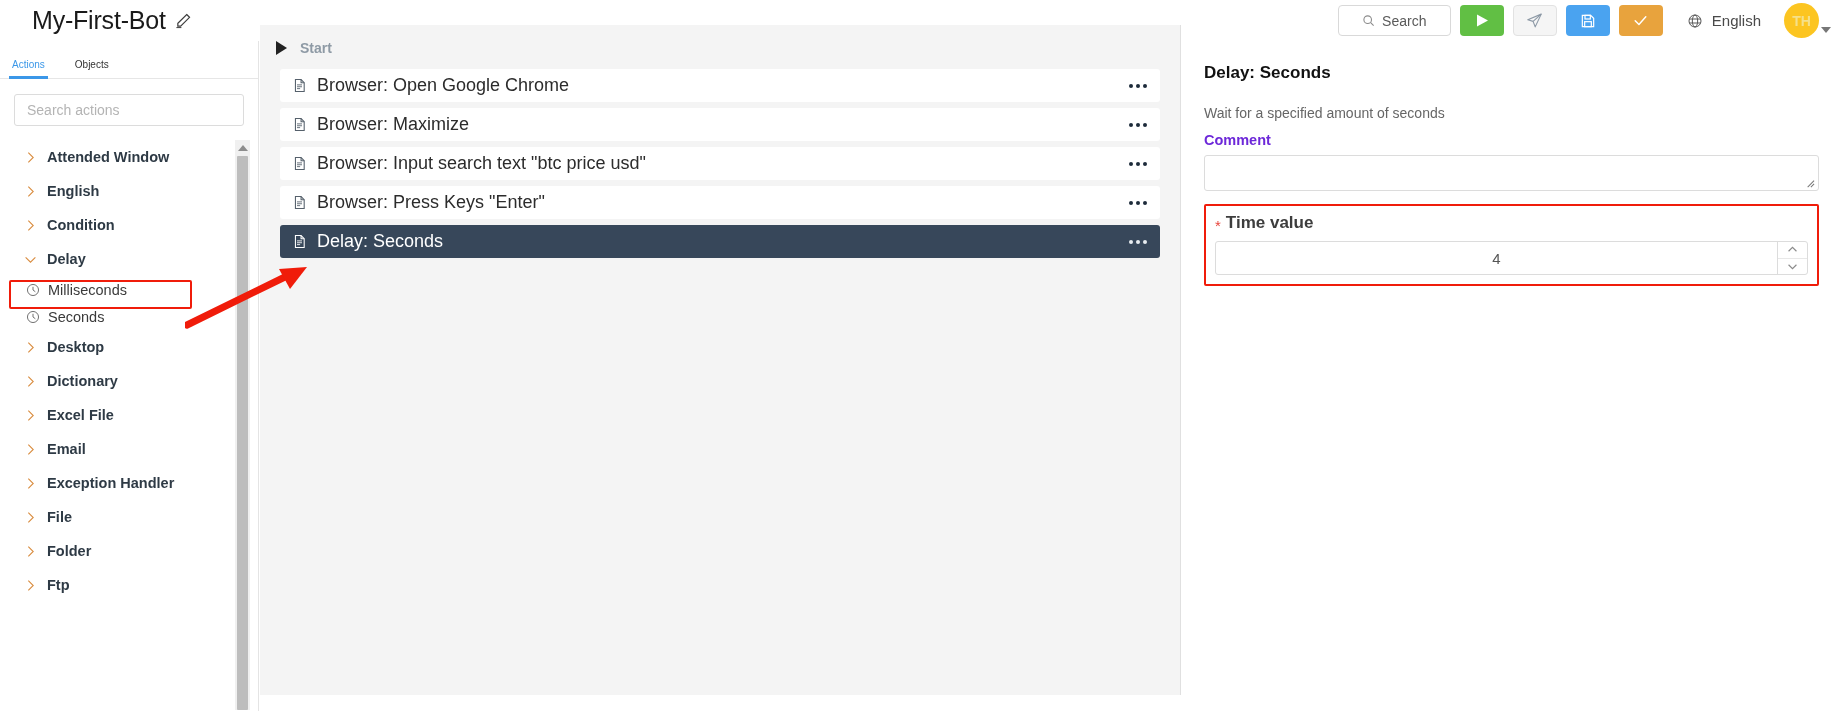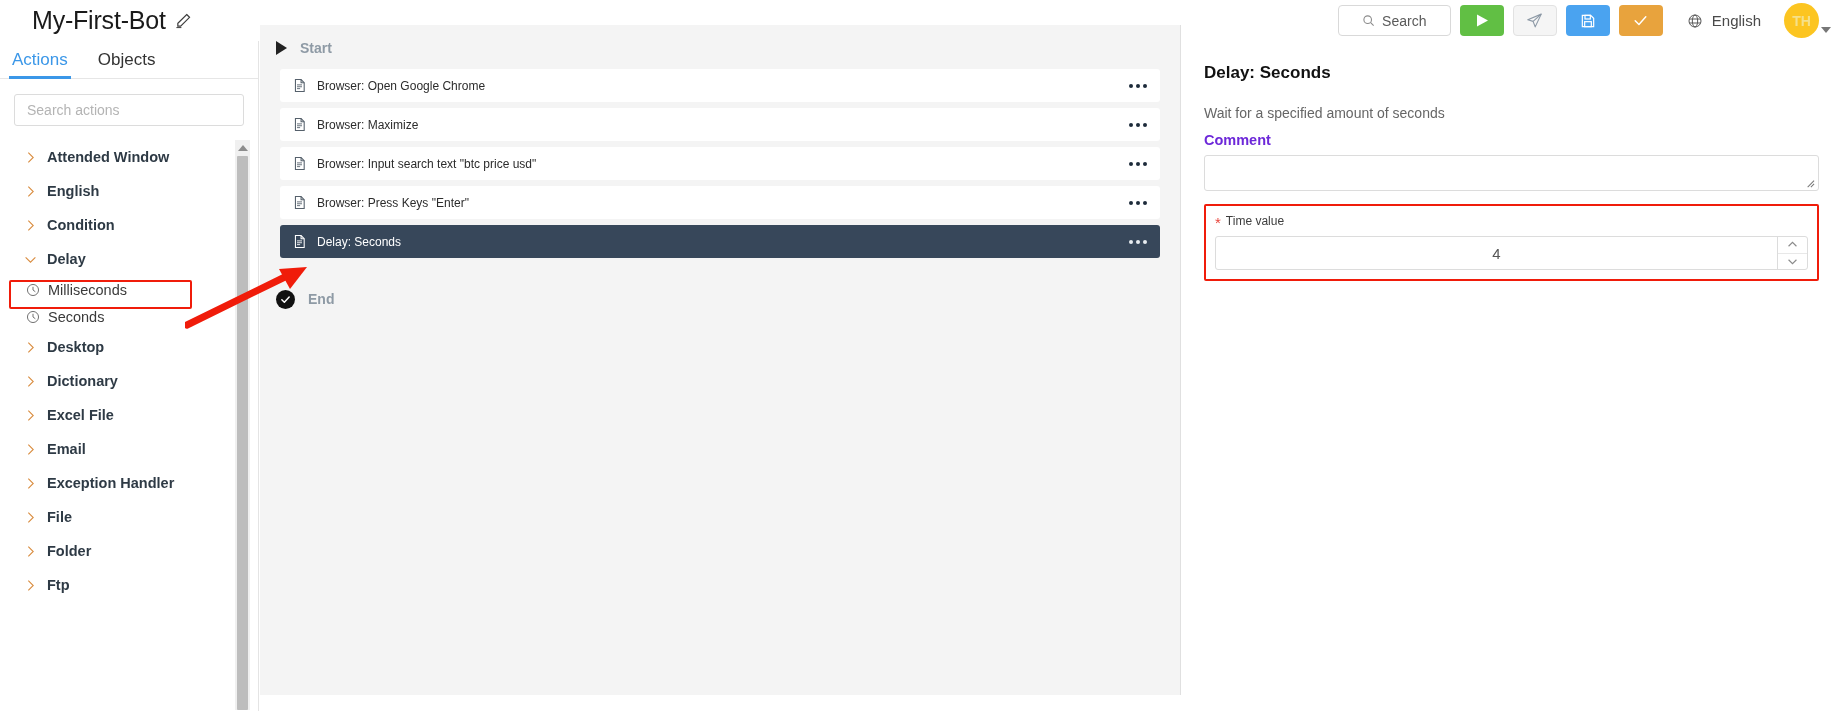--- a/index.html
+++ b/index.html
@@ -73,21 +73,21 @@
   
   .sidebar {
     position: absolute; left: 0; top: 41px; width: 259px; height: 670px;
     background: #fff; border-right: 1px solid #e4e4e4;
   }
   .tabs {
     height: 38px; display: flex; align-items: flex-end;
     border-bottom: 1px solid #e6e6e6; padding-left: 12px; gap: 30px;
   }
   .tab {
-    font-size: 17px; color: #333; padding-bottom: 8px; cursor: pointer;
+    font-size: 10px; color: #333; padding-bottom: 8px; cursor: pointer;
     position: relative;
   }
   .tab.active { color: #3b97e8; }
   .tab.active::after {
     content: ""; position: absolute; left: -3px; right: -3px; bottom: -1px;
     height: 3px; background: #3b97e8;
   }
   .search-actions {
     margin: 15px 14px 0 14px; height: 32px; border: 1px solid #dcdcdc;
     border-radius: 3px; display: flex; align-items: center; padding: 0 12px;
@@ -156,21 +156,21 @@
   .steps { margin-top: 8px; padding: 0 20px 0 20px; }
   .step {
     position: relative; height: 33px; background: #fff; border-radius: 3px;
     margin-bottom: 6px; display: flex; align-items: center; padding-left: 12px;
     cursor: pointer;
   }
   .step.selected { background: #37475a; }
   .step-ic { width: 15px; height: 17px; margin-right: 10px; color: #55606b; flex: 0 0 auto; }
   .step.selected .step-ic { color: #fff; }
   .step-ic svg { width: 100%; height: 100%; display: block; }
-  .step-lbl { font-size: 12px; color: #2c2c2c; }
+  .step-lbl { font-size: 18px; color: #2c2c2c; }
   .step.selected .step-lbl { color: #fff; }
   .step-dots {
     position: absolute; right: 13px; top: 0; bottom: 0;
     display: flex; align-items: center; gap: 3px; cursor: pointer;
   }
   .step-dots i { width: 4px; height: 4px; border-radius: 50%; background: #1d2b3a; display: block; }
   .step.selected .step-dots i { background: #e8ecf0; }
   .gap-after { margin-bottom: 28px; }
 
   
@@ -188,21 +188,21 @@
   .resize-grip {
     position: absolute; right: 3px; bottom: 2px; width: 11px; height: 11px;
     color: #777;
   }
   .resize-grip svg { width: 100%; height: 100%; display: block; }
 
   .tv-group { position: relative; margin-top: 13px; padding: 7px 9px 9px 9px; }
   .tv-group.highlighted { border: 2.5px solid #f01c0a; border-radius: 2px; }
   .tv-label-row { display: flex; align-items: center; gap: 5px; }
   .req-star { color: #e8453c; font-size: 15px; line-height: 1; position: relative; top: 2px; }
-  .tv-label { font-size: 12px; font-weight: normal; color: #3d3d3d; }
+  .tv-label { font-size: 17px; font-weight: bold; color: #3d3d3d; }
   .spinner {
     margin-top: 8px; height: 34px; border: 1px solid #dcdcdc; border-radius: 3px;
     display: flex; background: #fff; overflow: hidden;
   }
   .spin-val {
     flex: 1; display: flex; align-items: center; justify-content: center;
     font-size: 15px; color: #555; cursor: text;
   }
   .spin-arrows {
     width: 30px; border-left: 1px solid #dcdcdc; display: flex;
@@ -532,28 +532,20 @@
         </span>
         <span class="step-lbl">Delay: Seconds</span>
         <span class="step-dots">
             <i></i>
             <i></i>
             <i></i>
           </span>
       </div>
     </div>
 
-    <div class="node-terminal" style="margin-top:2px">
-      <span class="end-dot">
-        <svg viewBox="0 0 24 24" fill="none" stroke="#ffffff" stroke-width="3.2" stroke-linecap="round" stroke-linejoin="round">
-          <polyline points="4,12.5 9.5,18 20,6.5"></polyline>
-        </svg>
-      </span>
-      <span class="term-lbl">End</span>
-    </div>
   </div>
 
   <div class="rpanel">
     <div class="rp-title">Delay: Seconds</div>
     <div class="rp-sub">Wait for a specified amount of seconds</div>
     <div class="rp-label">Comment</div>
 
     <div class="comment-box">
       <span class="resize-grip">
         <svg viewBox="0 0 12 12" stroke="currentColor" stroke-width="1.1">

